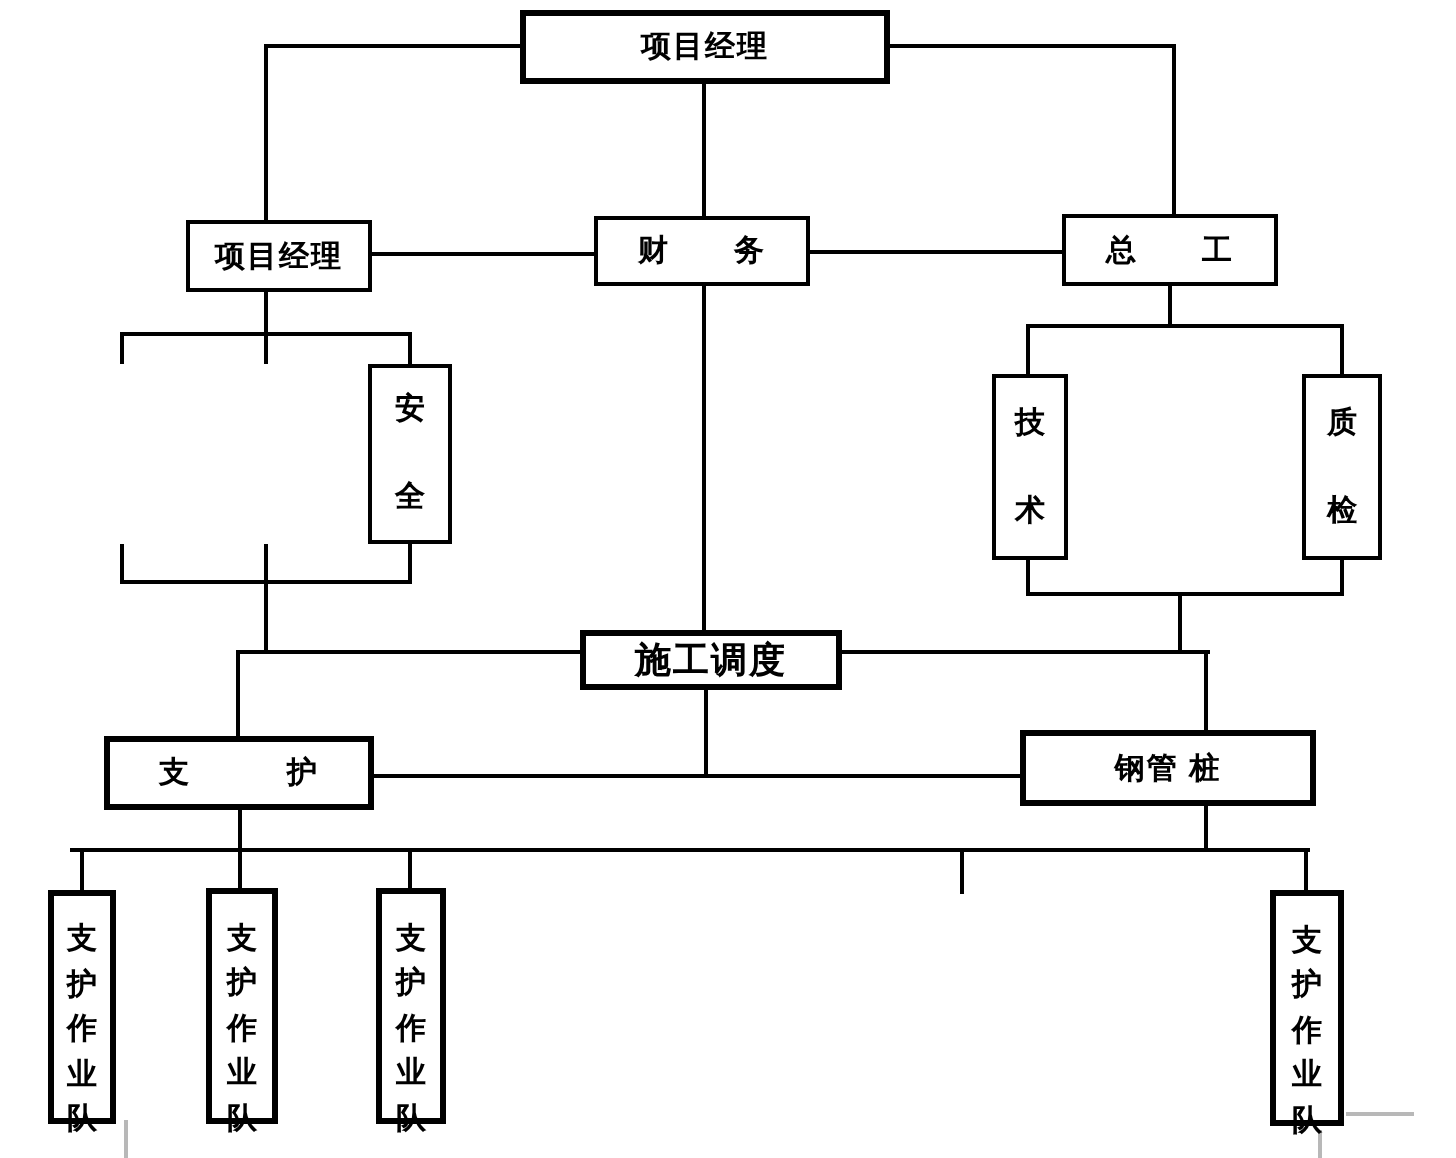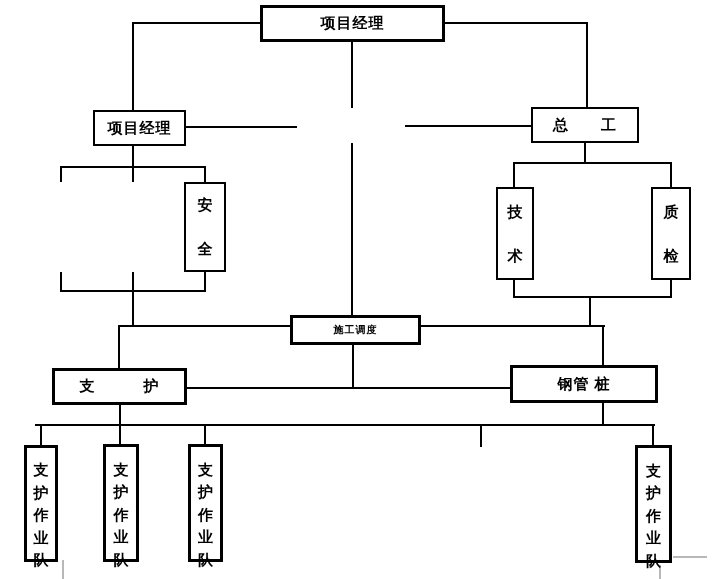--- a/index.html
+++ b/index.html
@@ -70,36 +70,39 @@
   <div class="gln" style="left:673px;top:556px;width:34px;height:2px"></div>
   <div class="gln" style="left:659px;top:565px;width:2px;height:14px"></div>
 
   <div class="box hbox thick" style="left:260px;top:5px;width:185px;height:37px">
     <span class="lbl">项目经理</span>
   </div>
 
   <div class="box hbox" style="left:93px;top:110px;width:93px;height:36px">
     <span class="lbl">项目经理</span>
   </div>
+  <div class="box hbox" style="left:297px;top:108px;width:108px;height:35px">
+    <span class="lbl">财　　务</span>
+  </div>
   <div class="box hbox" style="left:531px;top:107px;width:108px;height:36px">
     <span class="lbl">总　　工</span>
   </div>
 
   <div class="box vbox vbox2" style="left:184px;top:182px;width:42px;height:90px">
     <span class="lbl">安全</span>
   </div>
 
   <div class="box vbox vbox2" style="left:496px;top:187px;width:38px;height:93px">
     <span class="lbl">技术</span>
   </div>
   <div class="box vbox vbox2" style="left:651px;top:187px;width:40px;height:93px">
     <span class="lbl">质检</span>
   </div>
 
-  <div class="box hbox thick" style="left:290px;top:315px;width:131px;height:30px;font-size:10px">
+  <div class="box hbox thick" style="left:290px;top:315px;width:131px;height:30px;font-size:18px">
     <span class="lbl">施工调度</span>
   </div>
 
   <div class="box hbox thick" style="left:52px;top:368px;width:135px;height:37px">
     <span class="lbl">支　　　护</span>
   </div>
   <div class="box hbox thick" style="left:510px;top:365px;width:148px;height:38px">
     <span class="lbl">钢管 桩</span>
   </div>
 

